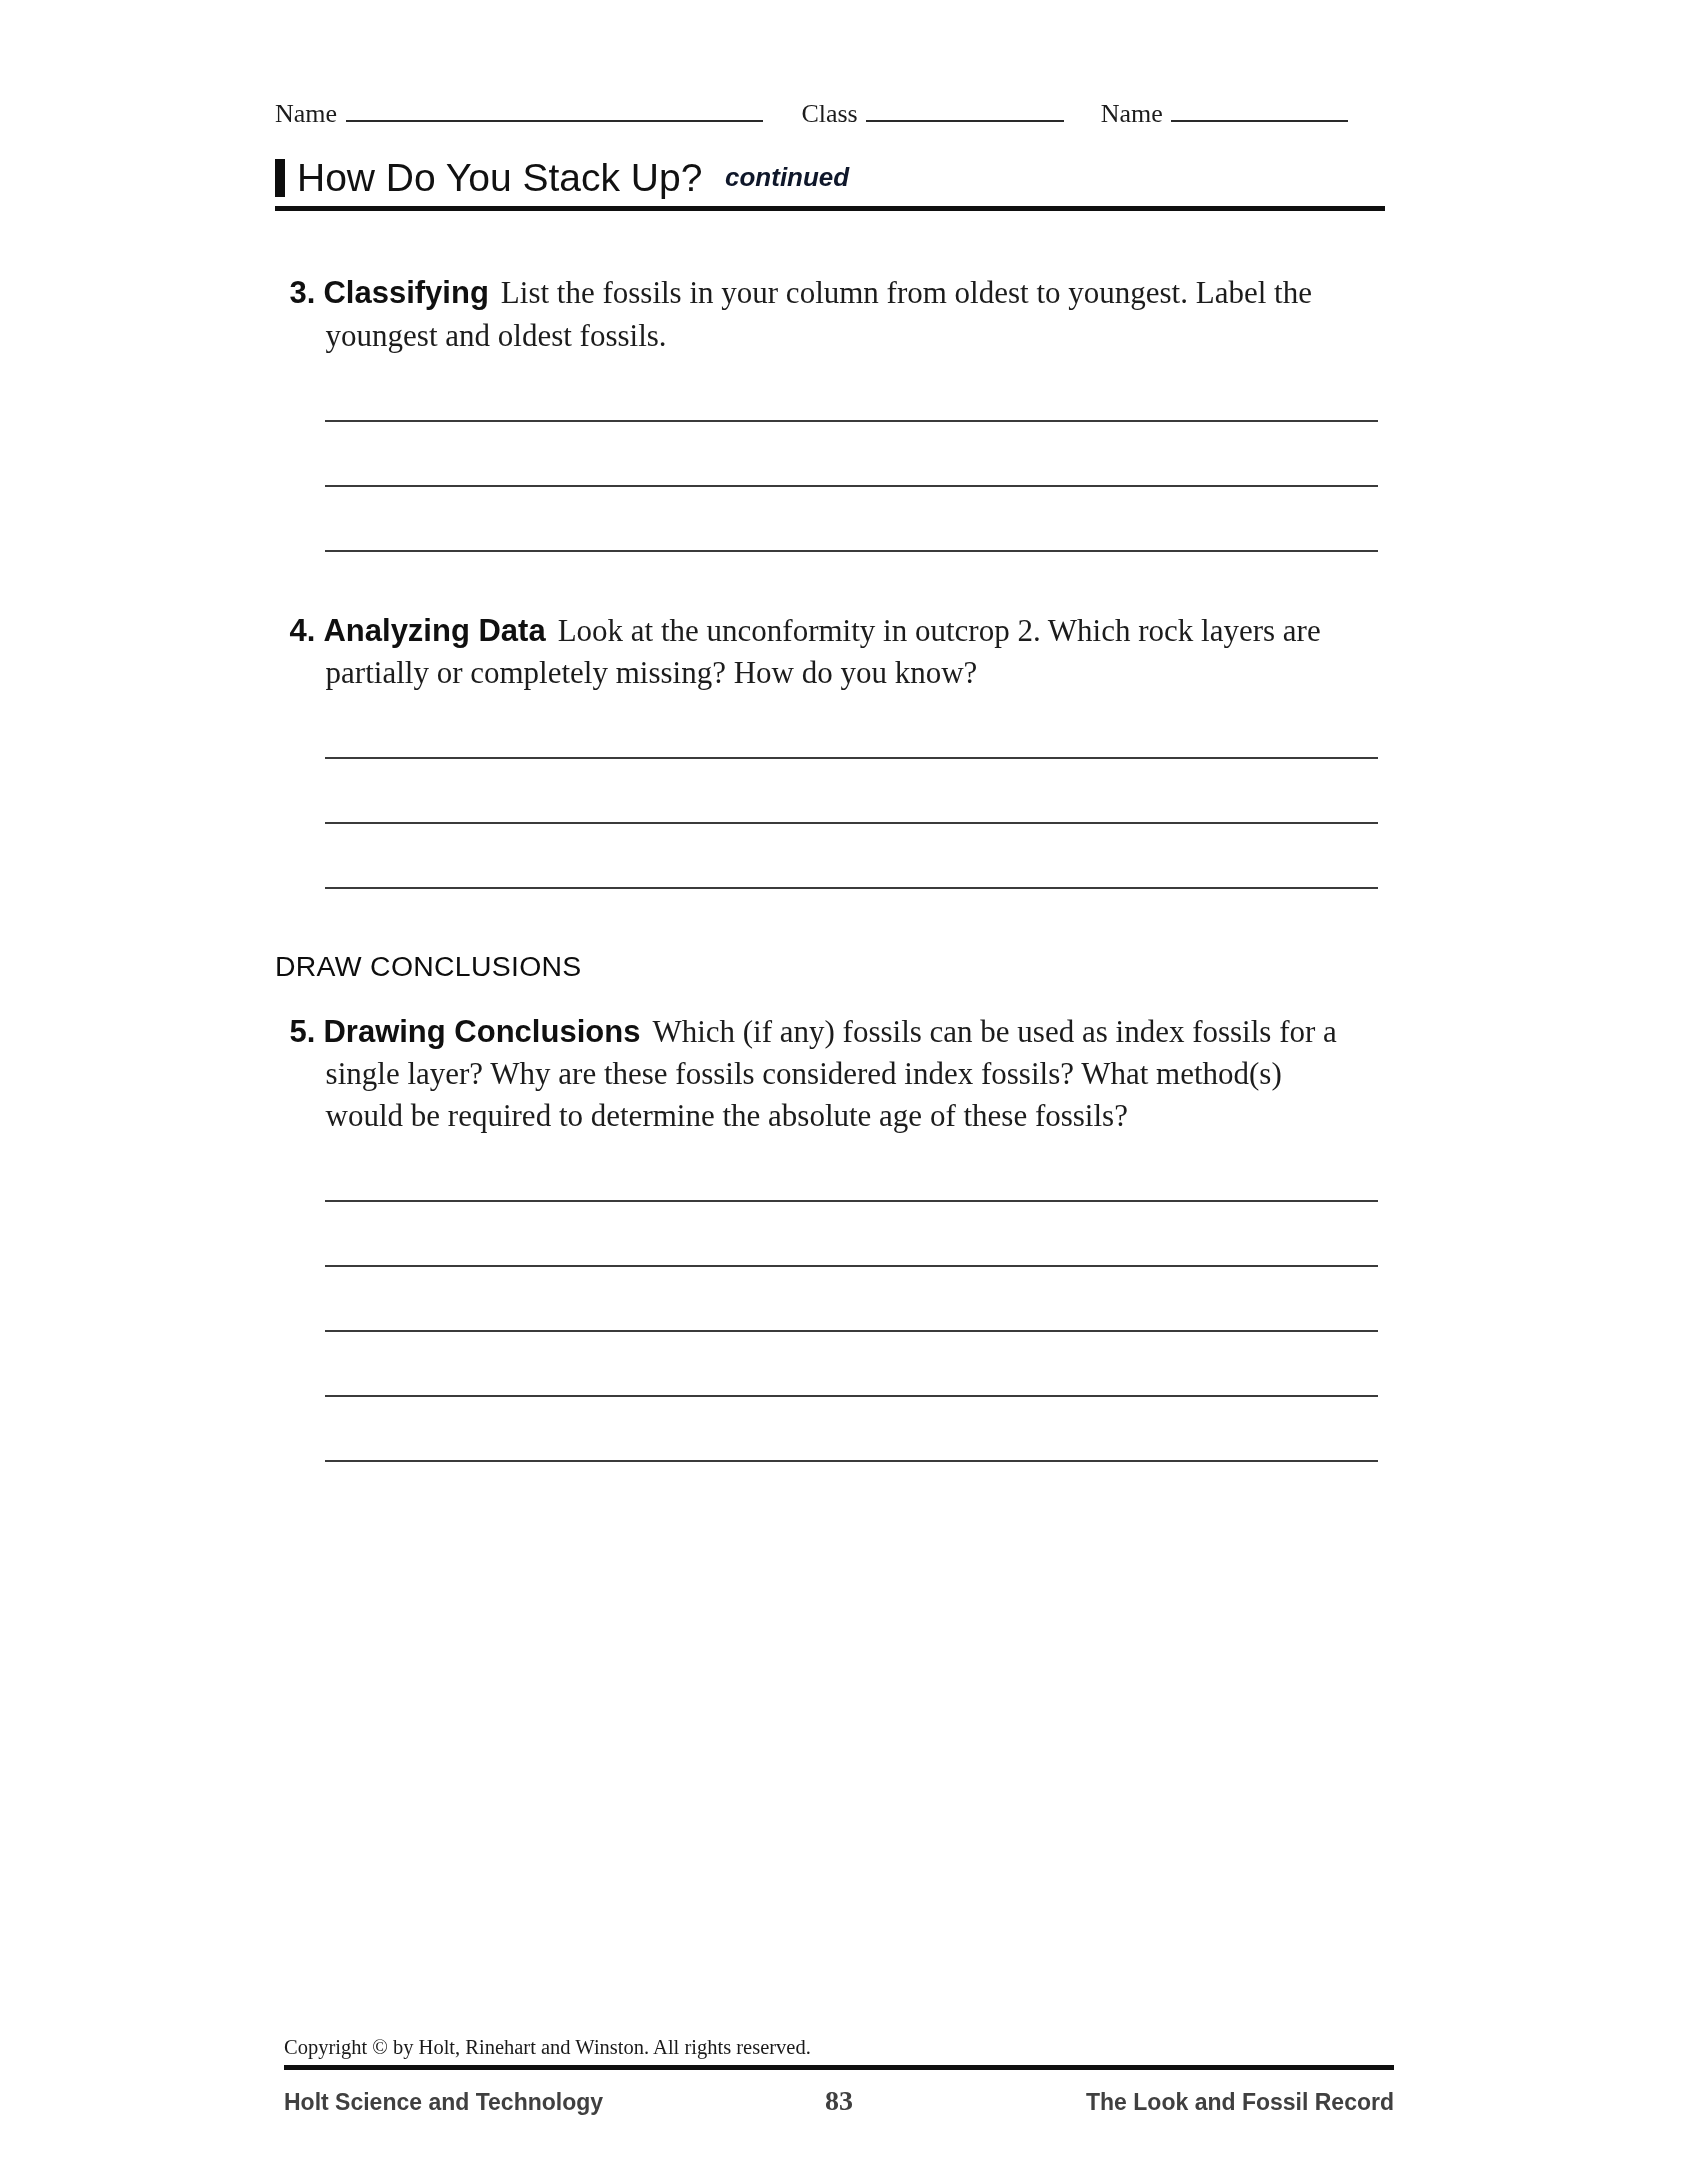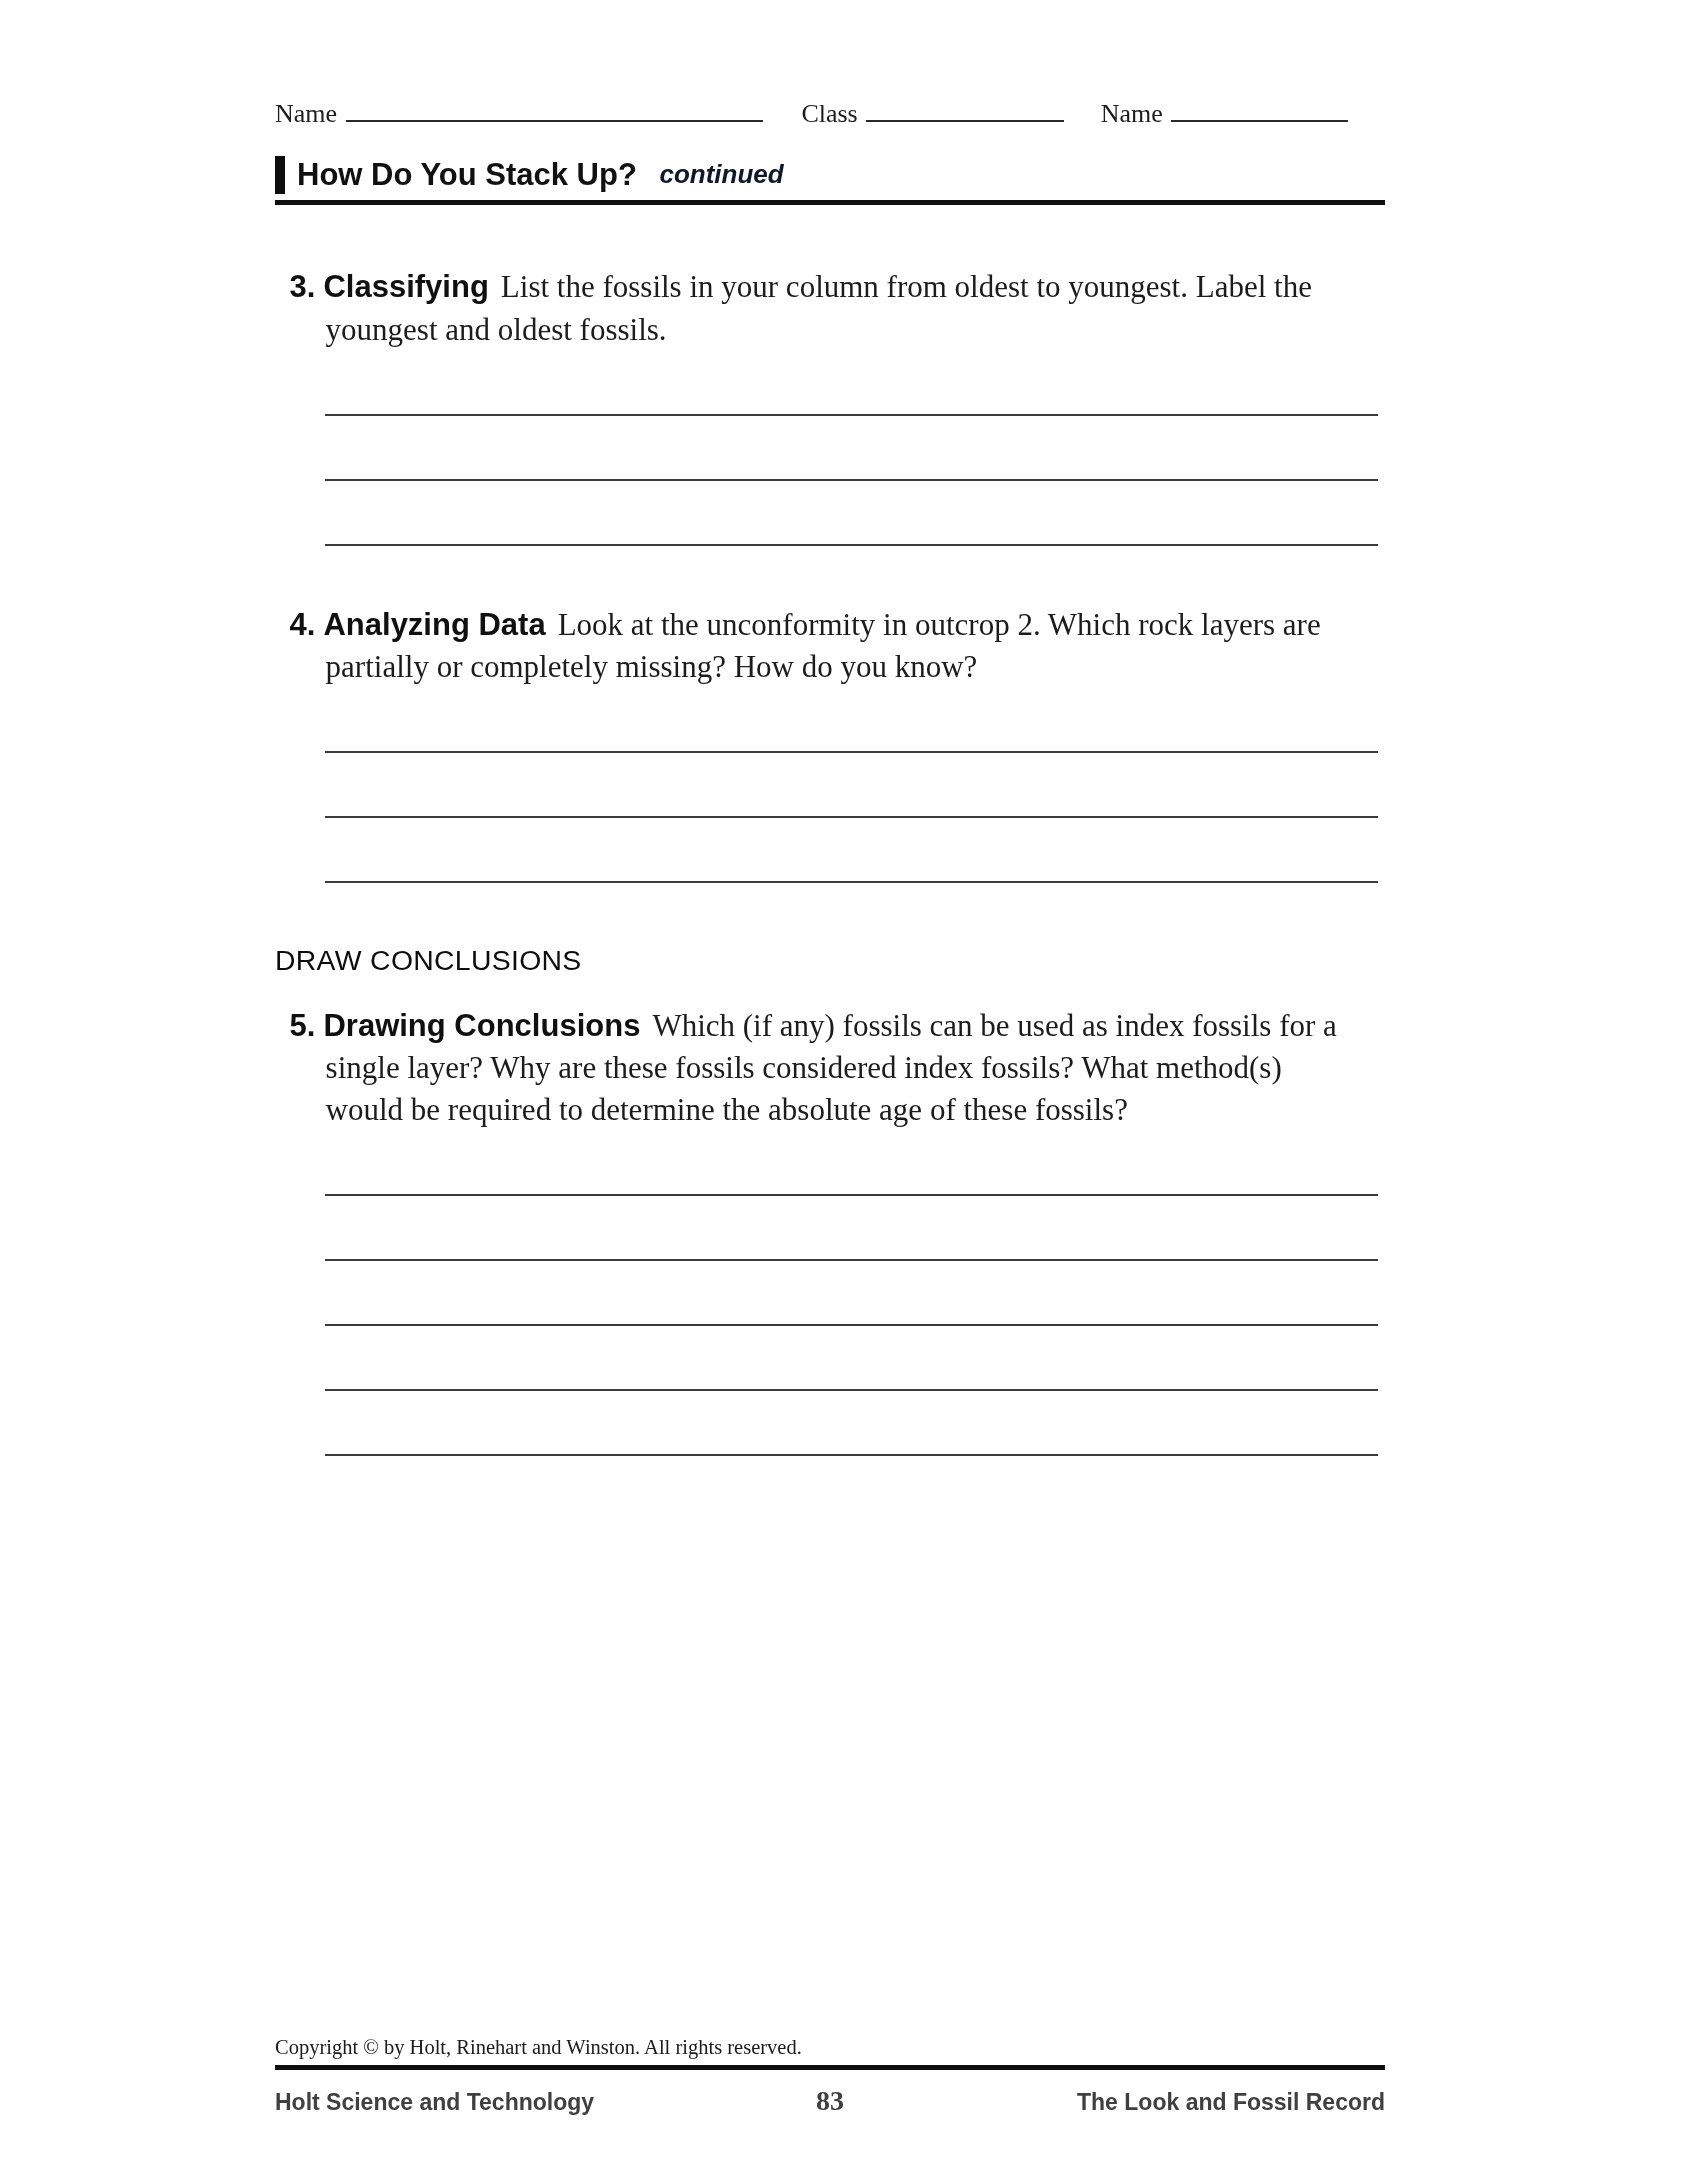--- a/index.html
+++ b/index.html
@@ -51,22 +51,22 @@
     padding-bottom: 6.6px;
   }
   .title-bar-mark {
     width: 10px;
     height: 38px;
     background: #0d0d0d;
     flex: 0 0 auto;
   }
   .doc-title {
     font-family: "Liberation Sans", sans-serif;
-    font-weight: bold;
-    font-size: 31px;
+    font-weight: normal;
+    font-size: 39px;
     color: #111;
     white-space: nowrap;
   }
   .doc-title-continued {
     font-family: "Liberation Sans", sans-serif;
     font-style: italic;
     font-weight: 600;
     font-size: 26px;
     margin-left: 10.6px;
     color: #0f172a;
@@ -112,21 +112,21 @@
     font-weight: normal;
     font-size: 28.4px;
     color: #0d0d0d;
     margin-top: 61px;
     letter-spacing: 0.3px;
   }
 
   
   .footer {
     position: absolute;
-    left: 275px;
+    left: 284px;
     width: 1110px;
     bottom: 66px;
   }
   .copyright {
     font-size: 20.5px;
     margin-bottom: 6.6px;
     color: #1a1a1a;
   }
   .footer-rule {
     height: 5.3px;

